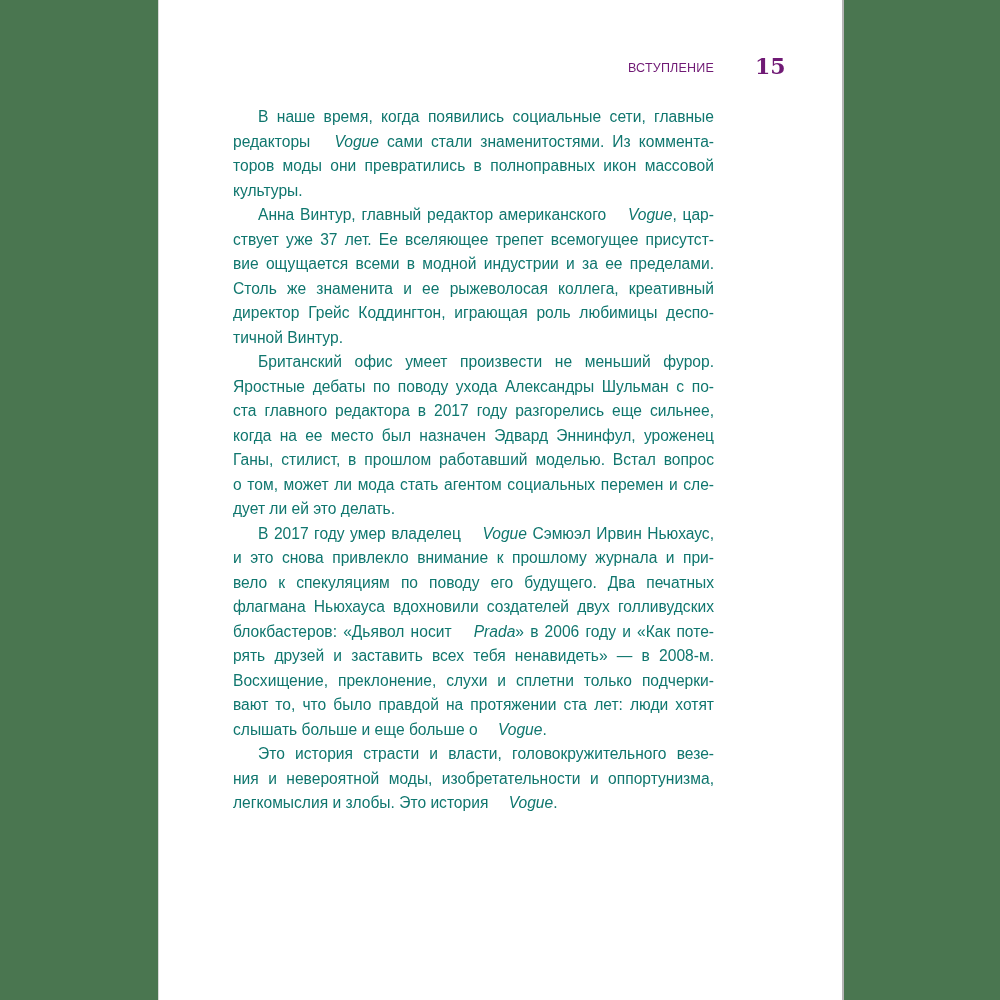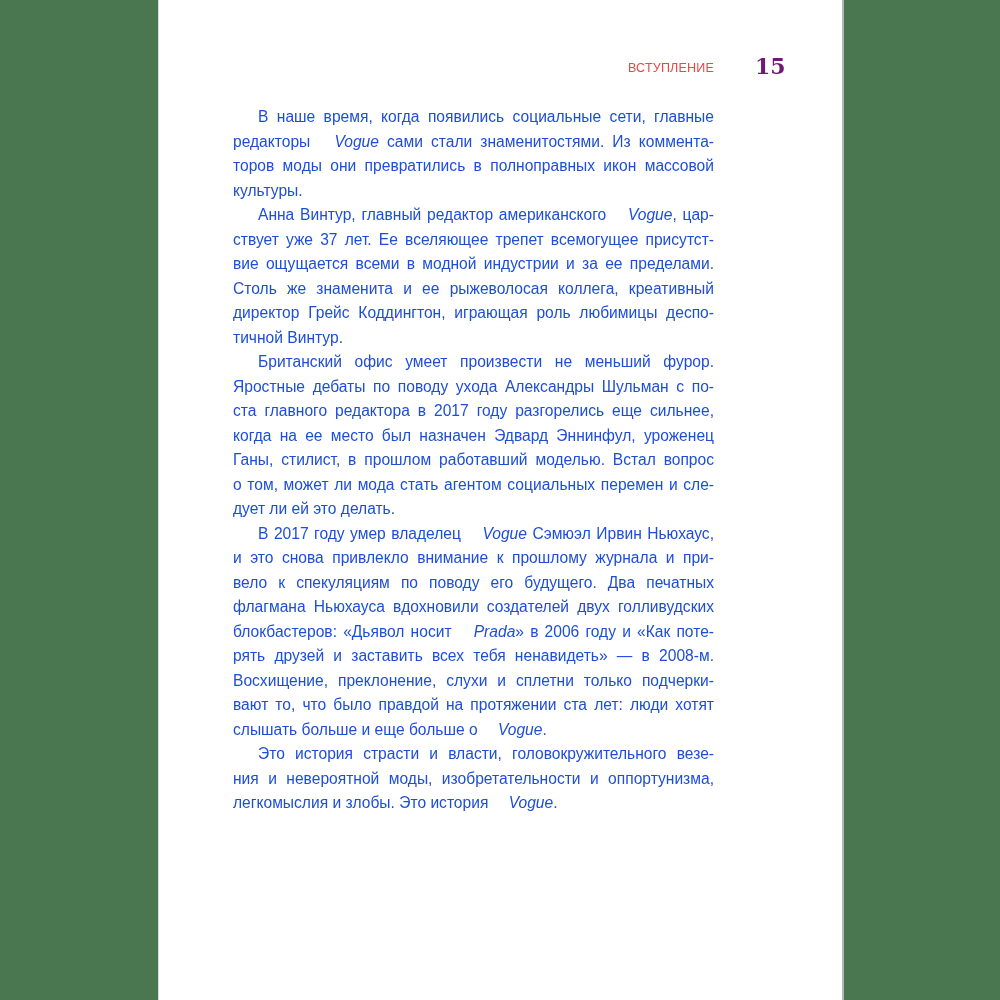--- a/index.html
+++ b/index.html
@@ -23,42 +23,42 @@
     border-left: 1px solid #d8d8d8;
     box-shadow: 2px 0 0 #b5b5b5;
   }
   .running-head {
     position: absolute;
     left: 469px;
     top: 58px;
     font-family: "Liberation Sans", sans-serif;
     font-size: 12.5px;
     letter-spacing: 0.2px;
-    color: #ef4444;
+    color: #701a75;
     line-height: 20px;
   }
   .page-number {
     position: absolute;
     left: 596px;
     top: 52px;
     font-family: "DejaVu Serif", serif;
     font-weight: bold;
     font-size: 22px;
     color: #701a75;
     line-height: 28px;
   }
   .body-text {
     position: absolute;
     left: 74px;
     top: 105px;
     width: 481px;
     font-family: "Liberation Sans", sans-serif;
     font-size: 15.6px;
     line-height: 24.5px;
-    color: #1d4ed8;
+    color: #0f766e;
   }
   .line {
     display: block;
     white-space: nowrap;
     text-align: justify;
     text-align-last: justify;
     height: 24.5px;
   }
   .line.last {
     text-align-last: left;

